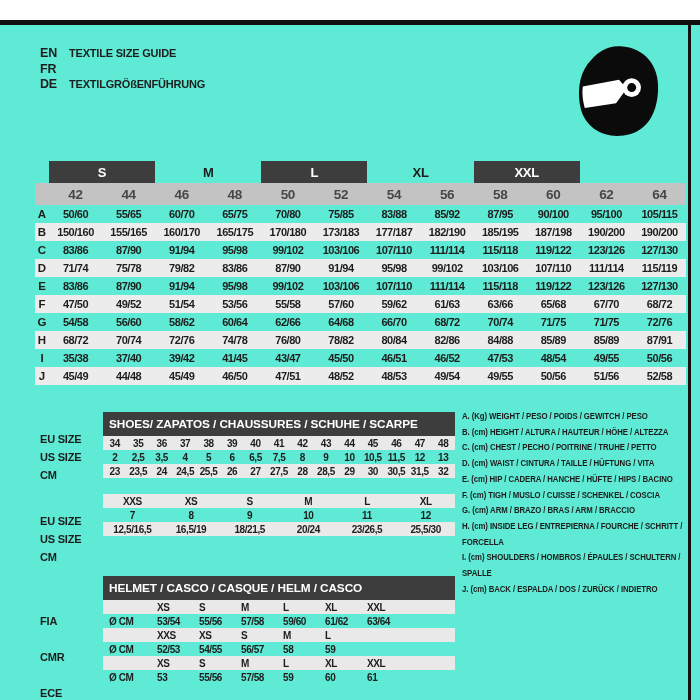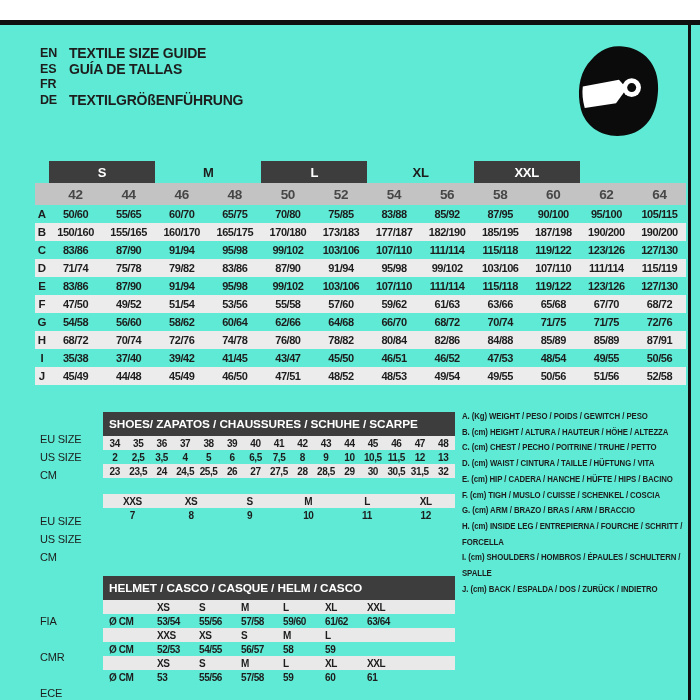--- a/index.html
+++ b/index.html
@@ -10,42 +10,42 @@
   html,body{margin:0;padding:0;background:#fff;}
   body{width:700px;height:700px;font-family:"Liberation Sans",sans-serif;color:var(--ink);}
   .page{position:relative;width:700px;height:700px;background:#5eead4;overflow:hidden;margin-top:20px;}
   .frame-top{position:absolute;left:0;top:0;width:700px;height:5px;background:var(--frame);}
   .frame-right{position:absolute;left:688px;top:0;width:3px;height:700px;background:var(--frame);}
 
   
   .languages{position:absolute;left:40px;top:26px;}
   .lang-row{display:flex;line-height:15.7px;}
   .lang-code{width:29px;font-weight:bold;font-size:12.5px;letter-spacing:-0.2px;}
-  .lang-title{font-weight:bold;font-size:14px;letter-spacing:-0.2px;white-space:nowrap;}
+  .lang-title{font-weight:bold;font-size:11px;letter-spacing:-0.2px;white-space:nowrap;}
 
   
   .helmet-icon{position:absolute;left:574px;top:23px;}
 
   
   .main-table{position:absolute;left:35px;top:141px;width:651px;}
   .mt-row{display:grid;grid-template-columns:14px repeat(12,1fr);}
   .mt-groups{height:22px;}
   .group-cell{display:flex;align-items:center;justify-content:center;font-weight:bold;font-size:13px;letter-spacing:-0.2px;}
   .group-boxed{background:var(--bar);color:#fff;}
   .mt-sizes{height:22px;background:var(--band);}
   .size-cell{display:flex;align-items:center;justify-content:center;font-weight:bold;font-size:13.5px;color:#474747;letter-spacing:-0.3px;}
   .mt-data{height:18px;}
   .mt-data.stripe{background:var(--stripe);}
   .row-letter{display:flex;align-items:center;justify-content:center;font-weight:bold;font-size:11.5px;}
   .val-cell{display:flex;align-items:center;justify-content:center;font-weight:bold;font-size:11px;letter-spacing:-0.45px;white-space:nowrap;}
 
   
   .lower{position:absolute;display:flex;}
   .lower-labels{width:68px;flex:0 0 68px;}
-  .lower-label{height:18px;display:flex;align-items:center;padding-left:5px;font-weight:normal;font-size:11px;letter-spacing:-0.2px;}
+  .lower-label{height:18px;display:flex;align-items:center;padding-left:5px;font-weight:bold;font-size:11px;letter-spacing:-0.2px;}
   .lower-content{width:352px;flex:0 0 352px;}
   .bar{height:24px;background:var(--bar);color:#fff;display:flex;align-items:center;padding-left:6px;font-weight:bold;font-size:11.8px;letter-spacing:-0.1px;white-space:nowrap;}
   .lc-row{height:14px;display:grid;}
   .lc-row.grey{background:var(--stripe2);}
   .lc-cell{display:flex;align-items:center;justify-content:center;font-weight:bold;font-size:10px;letter-spacing:-0.4px;white-space:nowrap;}
   .lc-cell.left{justify-content:flex-start;padding-left:6px;}
 
   
   .legend{position:absolute;left:462px;top:389px;width:232px;}
   .legend-inner{width:276px;transform:scaleX(0.84);transform-origin:left top;}
@@ -55,24 +55,20 @@
 <body>
 
 <div class="page">
   <div class="frame-top"></div>
   <div class="frame-right"></div>
 
   <div class="languages" id="langs">
       <div class="lang-row">
         <span class="lang-code">EN</span>
         <span class="lang-title">TEXTILE SIZE GUIDE</span>
-      </div>
-      <div class="lang-row">
-        <span class="lang-code">ES</span>
-        <span class="lang-title">GUÍA DE TALLAS</span>
       </div>
       <div class="lang-row">
         <span class="lang-code">FR</span>
       </div>
       <div class="lang-row">
         <span class="lang-code">DE</span>
         <span class="lang-title">TEXTILGRÖßENFÜHRUNG</span>
       </div>
     </div>
 
@@ -339,20 +335,28 @@
           <div class="lc-cell">XL</div>
         </div>
         <div class="lc-row" style="grid-template-columns: repeat(6, 1fr);">
           <div class="lc-cell">7</div>
           <div class="lc-cell">8</div>
           <div class="lc-cell">9</div>
           <div class="lc-cell">10</div>
           <div class="lc-cell">11</div>
           <div class="lc-cell">12</div>
         </div>
+        <div class="lc-row grey" style="grid-template-columns: repeat(6, 1fr);">
+          <div class="lc-cell">12,5/16,5</div>
+          <div class="lc-cell">16,5/19</div>
+          <div class="lc-cell">18/21,5</div>
+          <div class="lc-cell">20/24</div>
+          <div class="lc-cell">23/26,5</div>
+          <div class="lc-cell">25,5/30</div>
+        </div>
       </div>
     </div>
   <div class="lower" id="helmetTable" style="left:35px;top:556px;">
       <div class="lower-labels">
         <div class="lower-label"></div>
         <div class="lower-label"></div>
         <div class="lower-label">FIA</div>
         <div class="lower-label"></div>
         <div class="lower-label">CMR</div>
         <div class="lower-label"></div>

